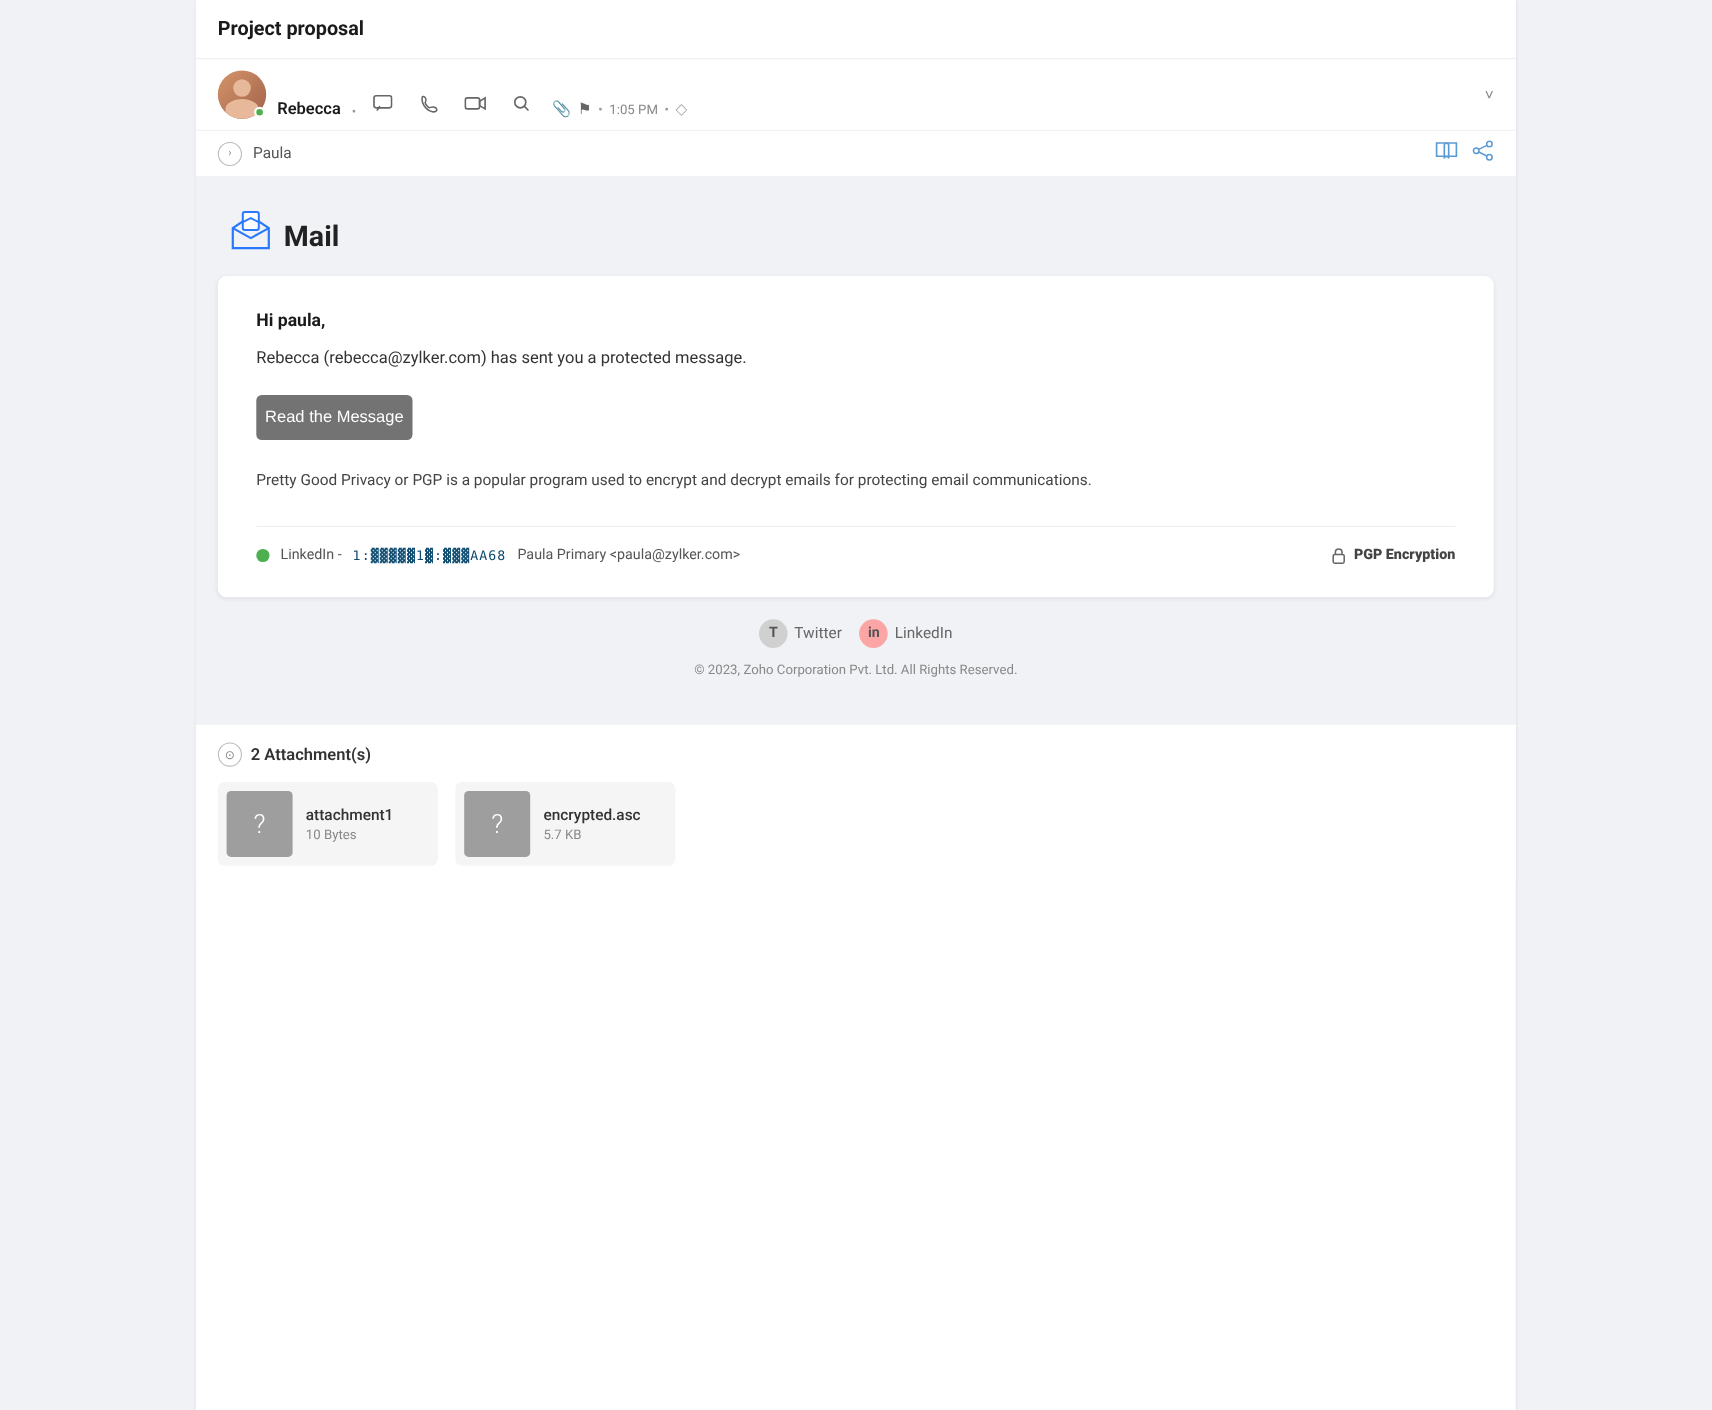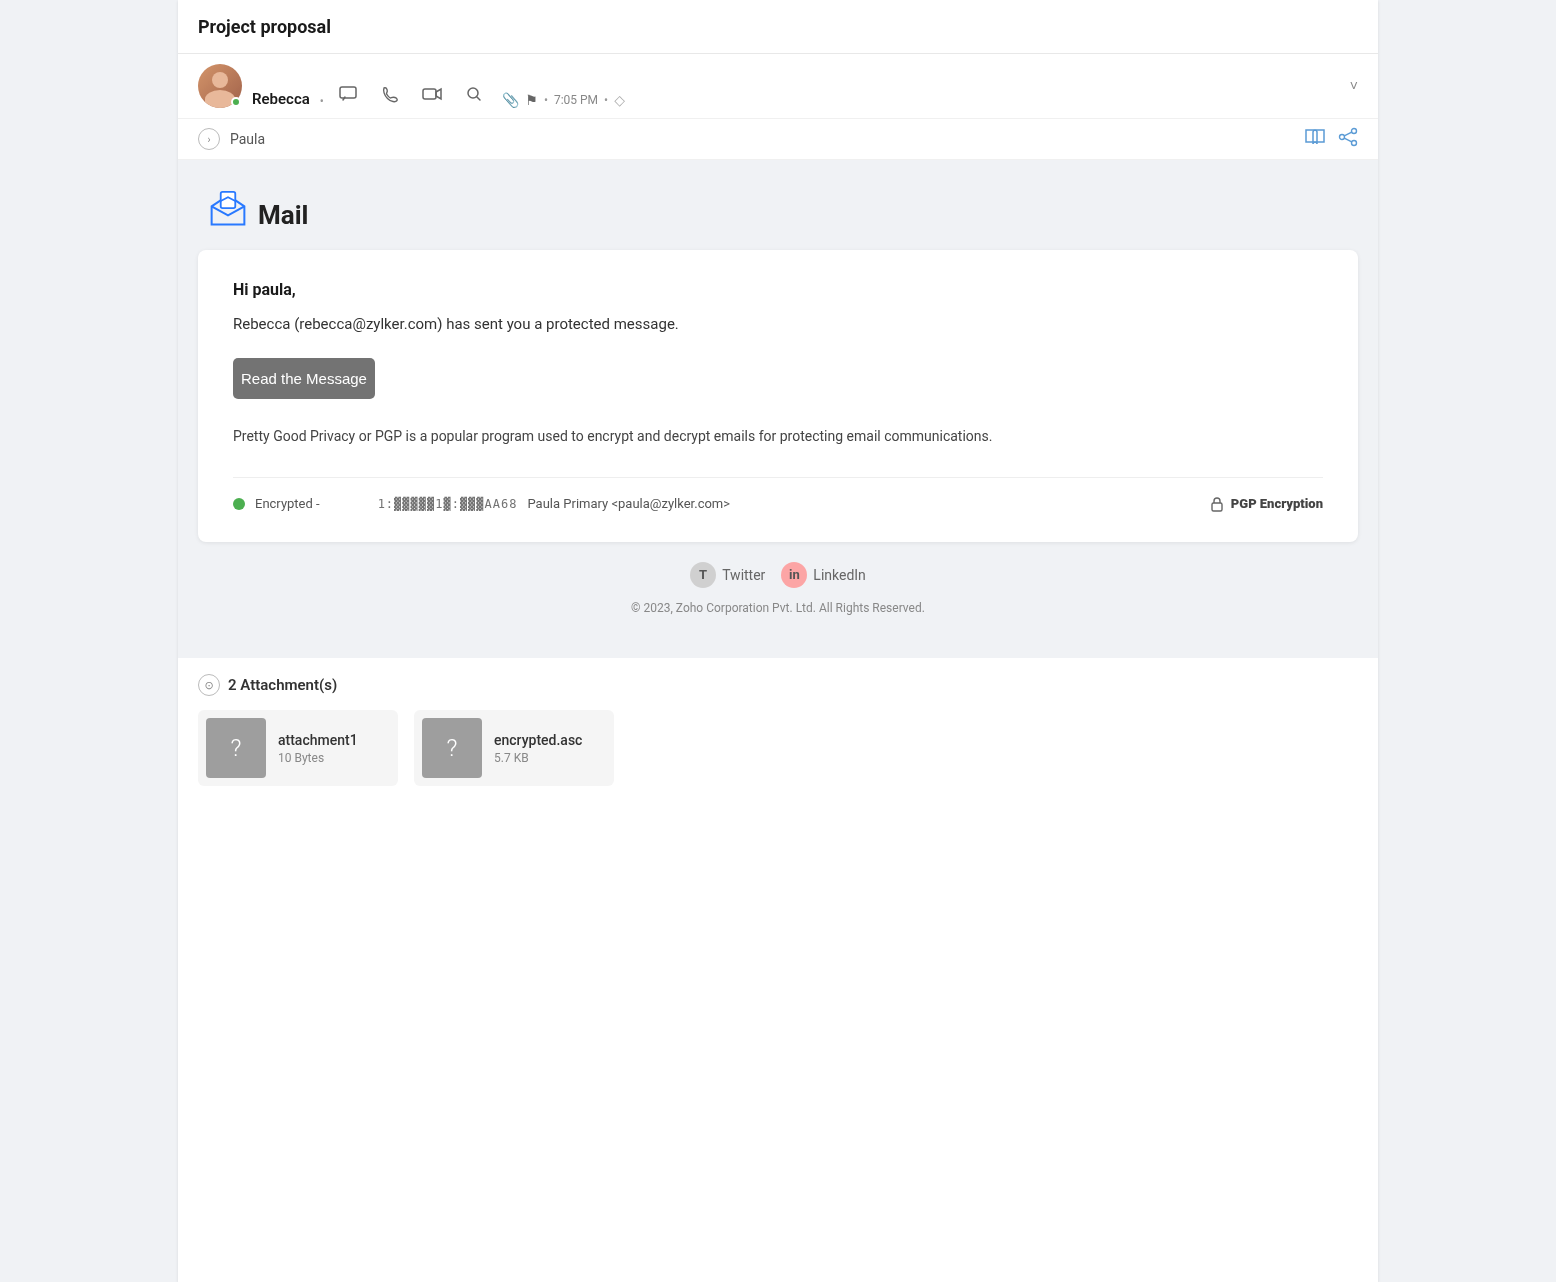--- a/index.html
+++ b/index.html
@@ -215,23 +215,22 @@
       border-radius: 50%;
       flex-shrink: 0;
     }
     .enc-text {
       font-size: 13px;
       color: #555;
     }
     .enc-key {
       font-family: monospace;
       font-size: 12px;
-      color: #737373;
+      color: #0c4a6e;
       letter-spacing: 1px;
-      margin-left: 48px;
     }
     .pgp-label {
       margin-left: auto;
       display: flex;
       align-items: center;
       gap: 6px;
       font-size: 13px;
       font-weight: 600;
       color: #444;
     }
@@ -390,21 +389,21 @@
             <circle cx="7" cy="7" r="5" stroke="#666" stroke-width="1.5" fill="none"></circle>
             <path d="M11 11l3 3" stroke="#666" stroke-width="1.5" stroke-linecap="round"></path>
           </svg>
         </div>
       </div>
 
       <div class="timestamp-area" style="margin-left:4px;">
         <span style="font-size:14px; color:#666;">📎</span>
         <span style="font-size:14px; color:#666;">⚑</span>
         <span class="dot-sep">•</span>
-        <span>7:05 PM</span>
+        <span>1:05 PM</span>
         <span class="dot-sep">•</span>
         <span style="font-size:14px; color:#aaa;">◇</span>
       </div>
     </div>
 
     <div class="header-right">
       <span class="chevron-icon">˅</span>
     </div>
   </div>
 
@@ -446,21 +445,21 @@
       <p class="mail-greeting">Hi paula,</p>
       <p class="mail-body-text">Rebecca (rebecca@zylker.com) has sent you a protected message.</p>
 
       <button class="read-btn">Read the Message</button>
 
       <p class="mail-desc">Pretty Good Privacy or PGP is a popular program used to encrypt and decrypt emails for protecting email communications.</p>
 
       
       <div class="mail-footer-enc">
         <div class="enc-dot"></div>
-        <span class="enc-text">Encrypted -</span>
+        <span class="enc-text">LinkedIn -</span>
         <span class="enc-key">
           1:▓▓▓▓▓1▓:▓▓▓AA68
         </span>
         <span class="enc-text">Paula Primary &lt;paula@zylker.com&gt;</span>
         <div class="pgp-label">
           <svg width="16" height="16" viewBox="0 0 16 16" fill="none">
             <rect x="3" y="7" width="10" height="8" rx="1.5" stroke="#666" stroke-width="1.4" fill="none"></rect>
             <path d="M5 7V5a3 3 0 016 0v2" stroke="#666" stroke-width="1.4" fill="none"></path>
           </svg>
           <strong>PGP Encryption</strong>

